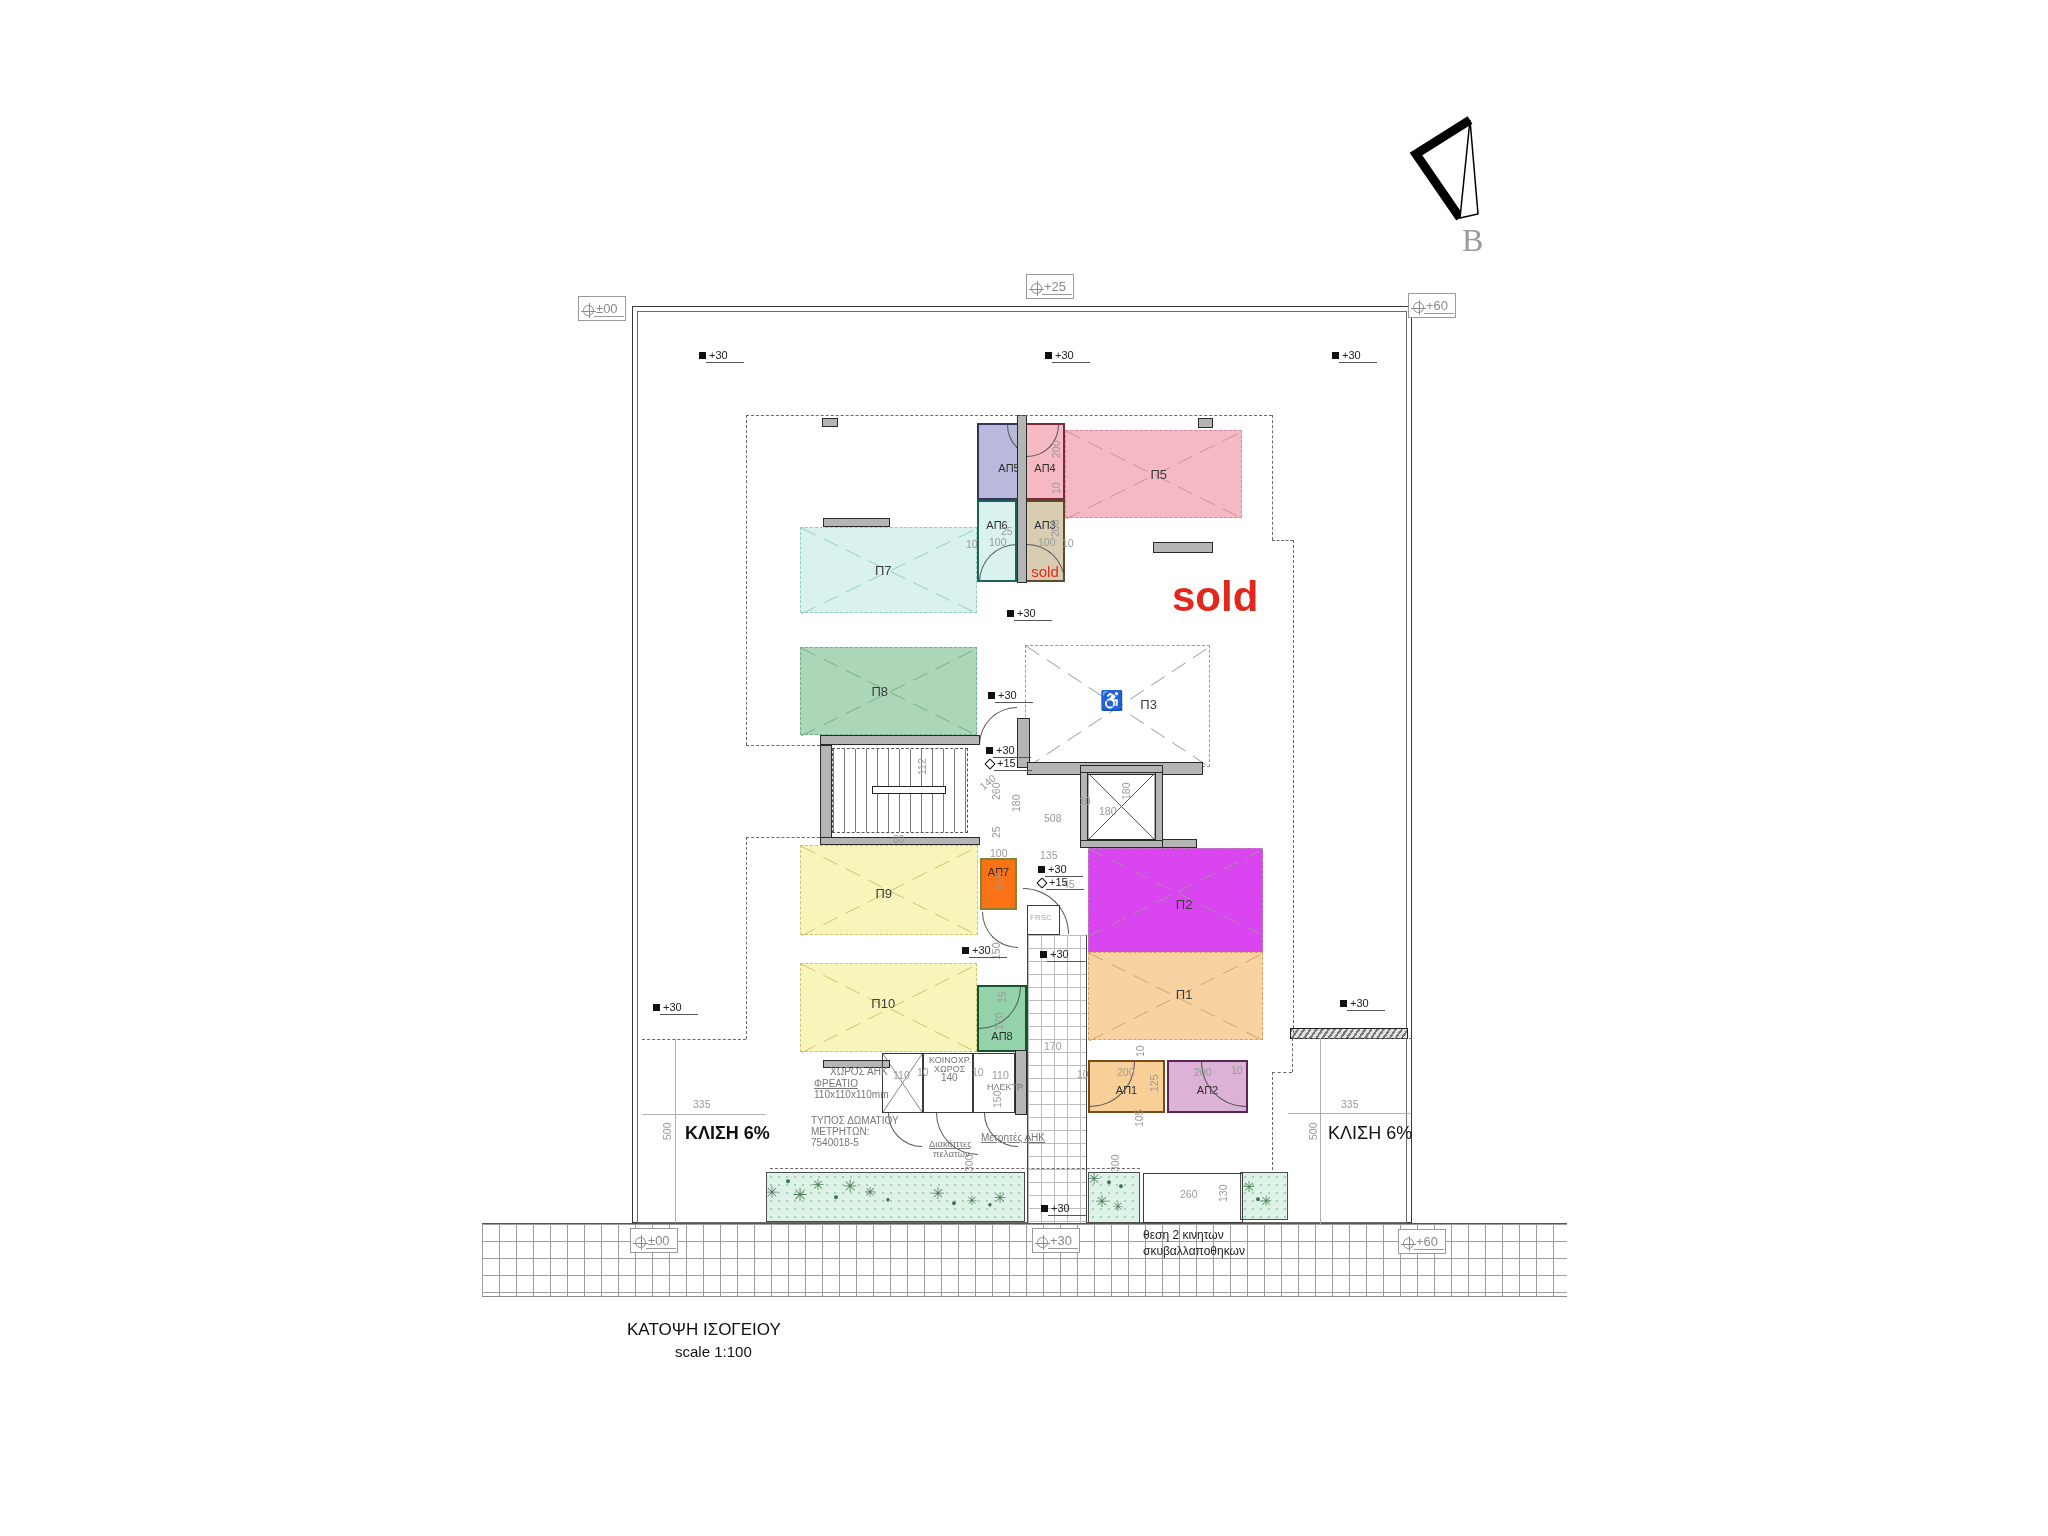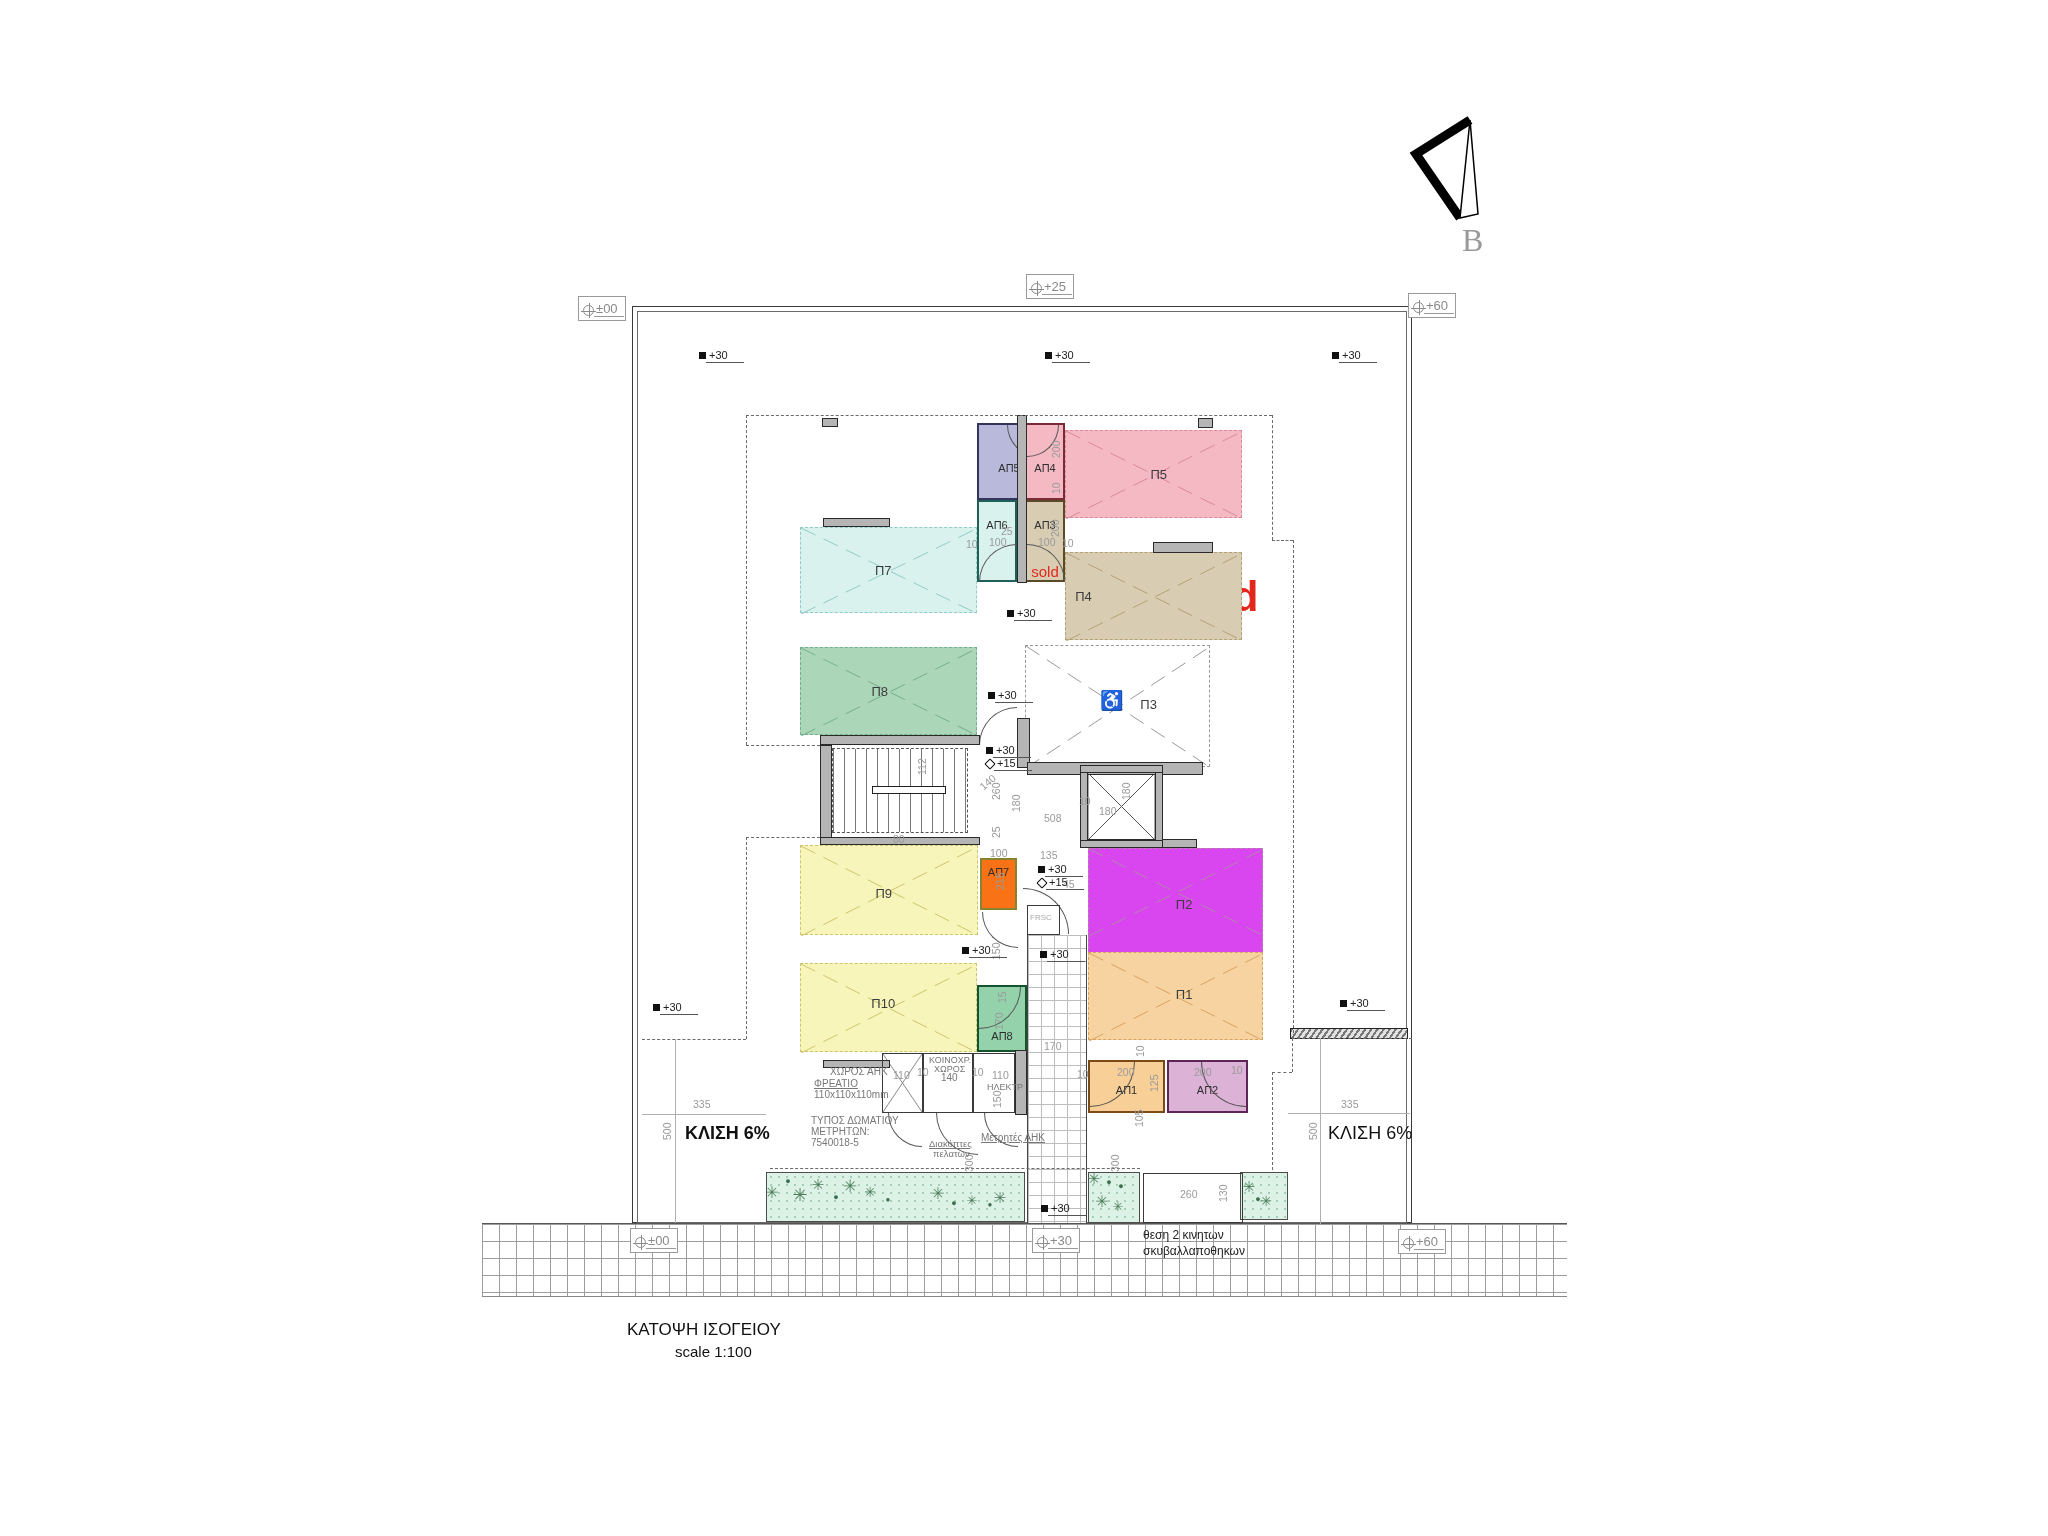--- a/index.html
+++ b/index.html
@@ -102,27 +102,20 @@
     <line x1="0" y1="88" x2="177" y2="0" stroke="#d98a9a" stroke-width="1" stroke-dasharray="16 9"></line>
       </svg>
       <div class="lbl" style="left: 53%; top: 50%;">Π5</div>
     </div>
     <div class="stall" style="left: 800px; top: 527px; width: 177px; height: 86px; background: rgb(217, 242, 238); border-color: rgb(147, 204, 197);">
       <svg width="177" height="86" viewBox="0 0 177 86">
     <line x1="0" y1="0" x2="177" y2="86" stroke="#93ccc5" stroke-width="1" stroke-dasharray="16 9"></line>
     <line x1="0" y1="86" x2="177" y2="0" stroke="#93ccc5" stroke-width="1" stroke-dasharray="16 9"></line>
       </svg>
       <div class="lbl" style="left: 47%; top: 50%;">Π7</div>
-    </div>
-    <div class="stall" style="left: 1065px; top: 552px; width: 177px; height: 88px; background: rgb(216, 204, 179); border-color: rgb(179, 161, 118);">
-      <svg width="177" height="88" viewBox="0 0 177 88">
-    <line x1="0" y1="0" x2="177" y2="88" stroke="#b3a176" stroke-width="1" stroke-dasharray="16 9"></line>
-    <line x1="0" y1="88" x2="177" y2="0" stroke="#b3a176" stroke-width="1" stroke-dasharray="16 9"></line>
-      </svg>
-      <div class="lbl" style="left: 10%; top: 50%;">Π4</div>
     </div>
     <div class="stall" style="left: 800px; top: 647px; width: 177px; height: 88px; background: rgb(171, 214, 184); border-color: rgb(116, 176, 140);">
       <svg width="177" height="88" viewBox="0 0 177 88">
     <line x1="0" y1="0" x2="177" y2="88" stroke="#74b08c" stroke-width="1" stroke-dasharray="16 9"></line>
     <line x1="0" y1="88" x2="177" y2="0" stroke="#74b08c" stroke-width="1" stroke-dasharray="16 9"></line>
       </svg>
       <div class="lbl" style="left: 45%; top: 50%;">Π8</div>
     </div>
     <div class="stall" style="left: 1025px; top: 645px; width: 185px; height: 122px; background: rgb(255, 255, 255); border-color: rgb(154, 154, 154);">
       <svg width="185" height="122" viewBox="0 0 185 122">

